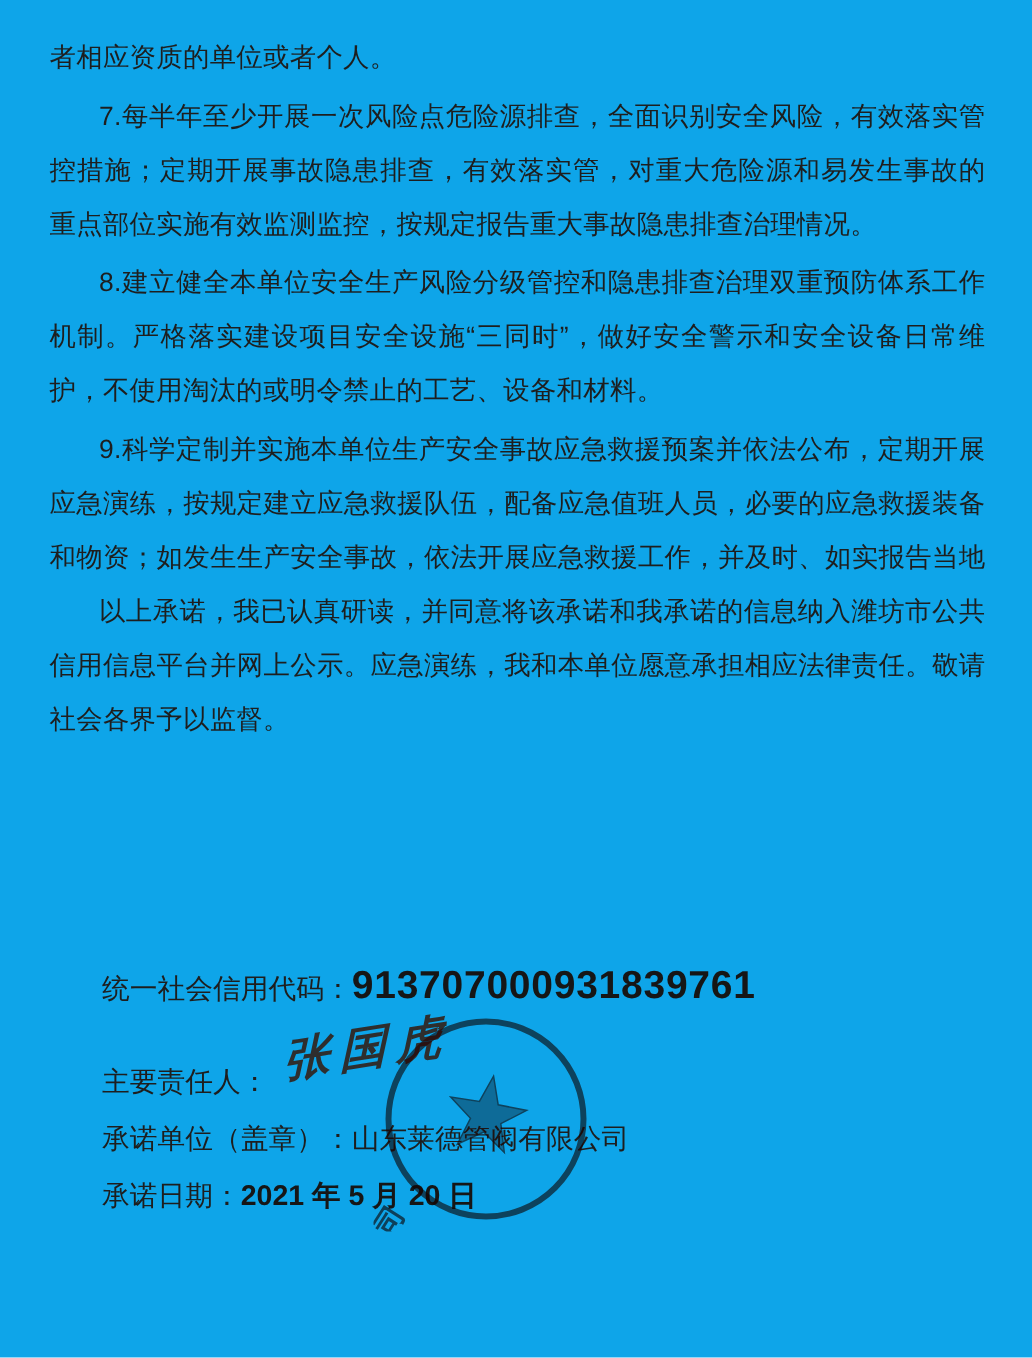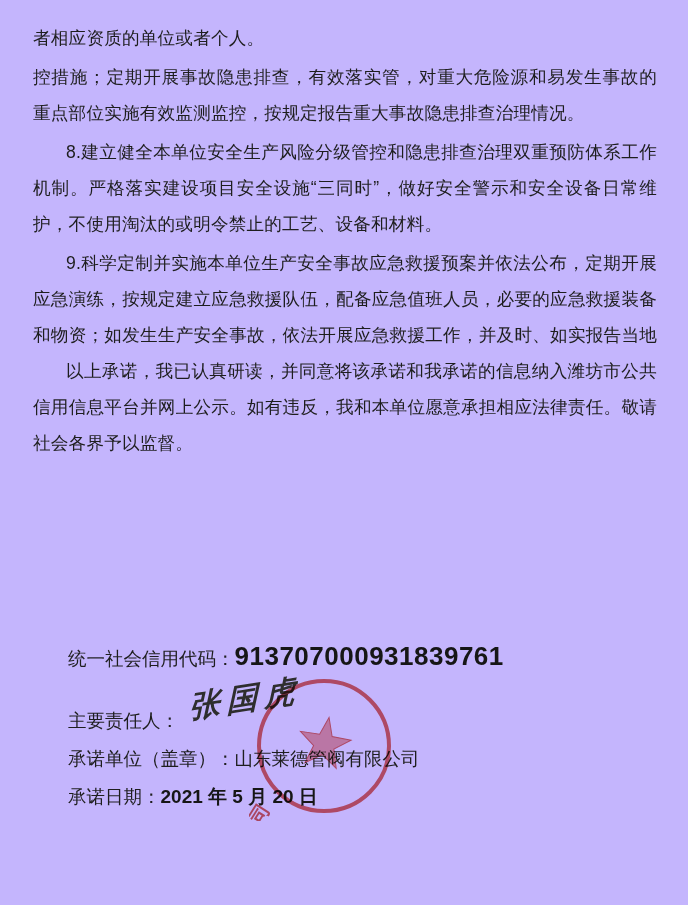--- a/index.html
+++ b/index.html
@@ -6,21 +6,21 @@
   body {
     width: 688px; height: 905px;
     background: #ffffff;
     font-family: "Liberation Sans", "DejaVu Sans", serif;
     color: #1e1e1e;
     -webkit-font-smoothing: antialiased;
   }
   .page {
     position: relative;
     width: 688px; height: 905px;
-    background: #c4b5fd;
+    background: #0ea5e9;
     overflow: hidden;
   }
   .body-text {
     position: absolute;
     left: 33px; top: 20px;
     width: 624px;
     font-size: 17.6px;
     line-height: 36px;
     letter-spacing: 0.2px;
   }
@@ -76,30 +76,31 @@
     pointer-events: none;
   }
 </style>
 </head>
 <body>
 
 <div class="page">
 
   <div class="body-text">
       <div class="line last para-end">者相应资质的单位或者个人。</div>
+      <div class="line indent">7.每半年至少开展一次风险点危险源排查，全面识别安全风险，有效落实管</div>
       <div class="line">控措施；定期开展事故隐患排查，有效落实管，对重大危险源和易发生事故的</div>
       <div class="line last para-end">重点部位实施有效监测监控，按规定报告重大事故隐患排查治理情况。</div>
       <div class="line indent">8.建立健全本单位安全生产风险分级管控和隐患排查治理双重预防体系工作</div>
       <div class="line">机制。严格落实建设项目安全设施“三同时”，做好安全警示和安全设备日常维</div>
       <div class="line last para-end">护，不使用淘汰的或明令禁止的工艺、设备和材料。</div>
       <div class="line indent">9.科学定制并实施本单位生产安全事故应急救援预案并依法公布，定期开展</div>
       <div class="line">应急演练，按规定建立应急救援队伍，配备应急值班人员，必要的应急救援装备</div>
       <div class="line">和物资；如发生生产安全事故，依法开展应急救援工作，并及时、如实报告当地</div>
       <div class="line indent">以上承诺，我已认真研读，并同意将该承诺和我承诺的信息纳入潍坊市公共</div>
-      <div class="line">信用信息平台并网上公示。如有违反，我和本单位愿意承担相应法律责任。敬请</div>
+      <div class="line">信用信息平台并网上公示。应急演练，我和本单位愿意承担相应法律责任。敬请</div>
       <div class="line last para-end">社会各界予以监督。</div>
     </div>
 
   <div class="footer">
     <div class="f-line">
       <span>统一社会信用代码：</span><span class="num">913707000931839761</span>
     </div>
     <div class="f-line sig-row">
       <span>主要责任人：</span><span class="signature">张国虎</span>
     </div>

